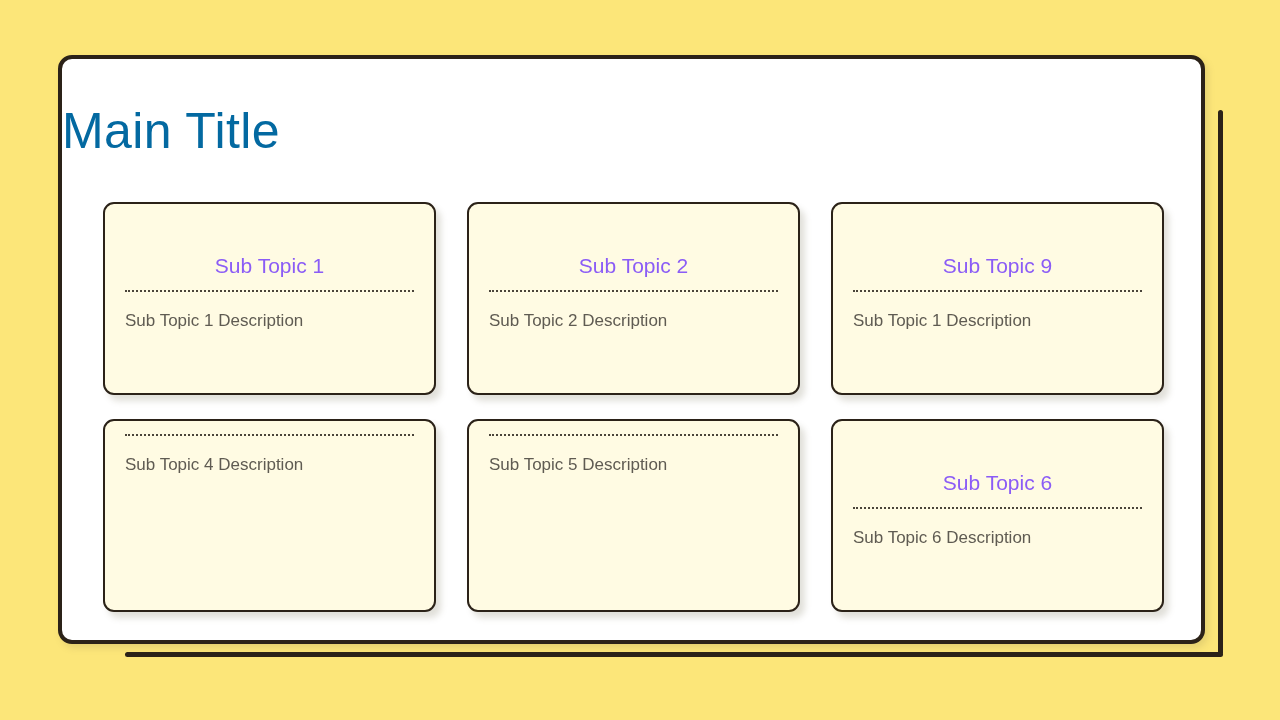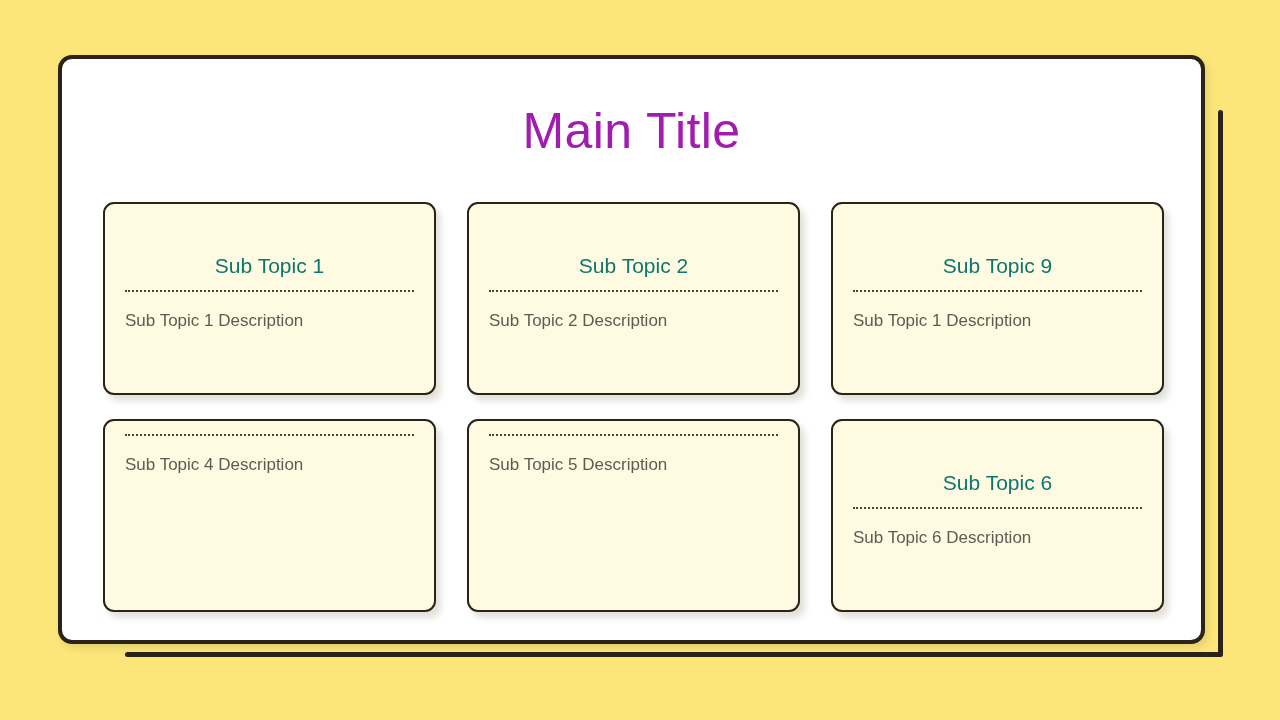--- a/index.html
+++ b/index.html
@@ -51,24 +51,24 @@
     width: 1147px;
     height: 589px;
     background: #FFFFFF;
     border: 4px solid #2B2218;
     border-radius: 14px;
     box-sizing: border-box;
     box-shadow: 3px 4px 7px rgba(120,110,80,0.18);
   }
 
   .page-title {
-    text-align: center;
+    text-align: left;
     font-size: 50px;
     font-weight: 400;
-    color: #a21caf;
+    color: #0369a1;
     letter-spacing: 0.4px;
     margin: 0;
     padding-top: 47px;
     line-height: 1.0;
   }
 
   
   .grid {
     position: absolute;
     left: 41px;
@@ -90,21 +90,21 @@
     box-shadow: 5px 6px 6px rgba(120,112,86,0.22);
     padding: 0 20px;
   }
 
   .card-title {
     margin: 0;
     padding-top: 50px;
     text-align: center;
     font-size: 21px;
     font-weight: 400;
-    color: #0f766e;
+    color: #8b5cf6;
     line-height: 1.1;
   }
 
   .card-divider {
     margin: 13px 0 0 0;
     height: 0;
     border: none;
     border-top: 2.4px dotted #4A443A;
   }
 

